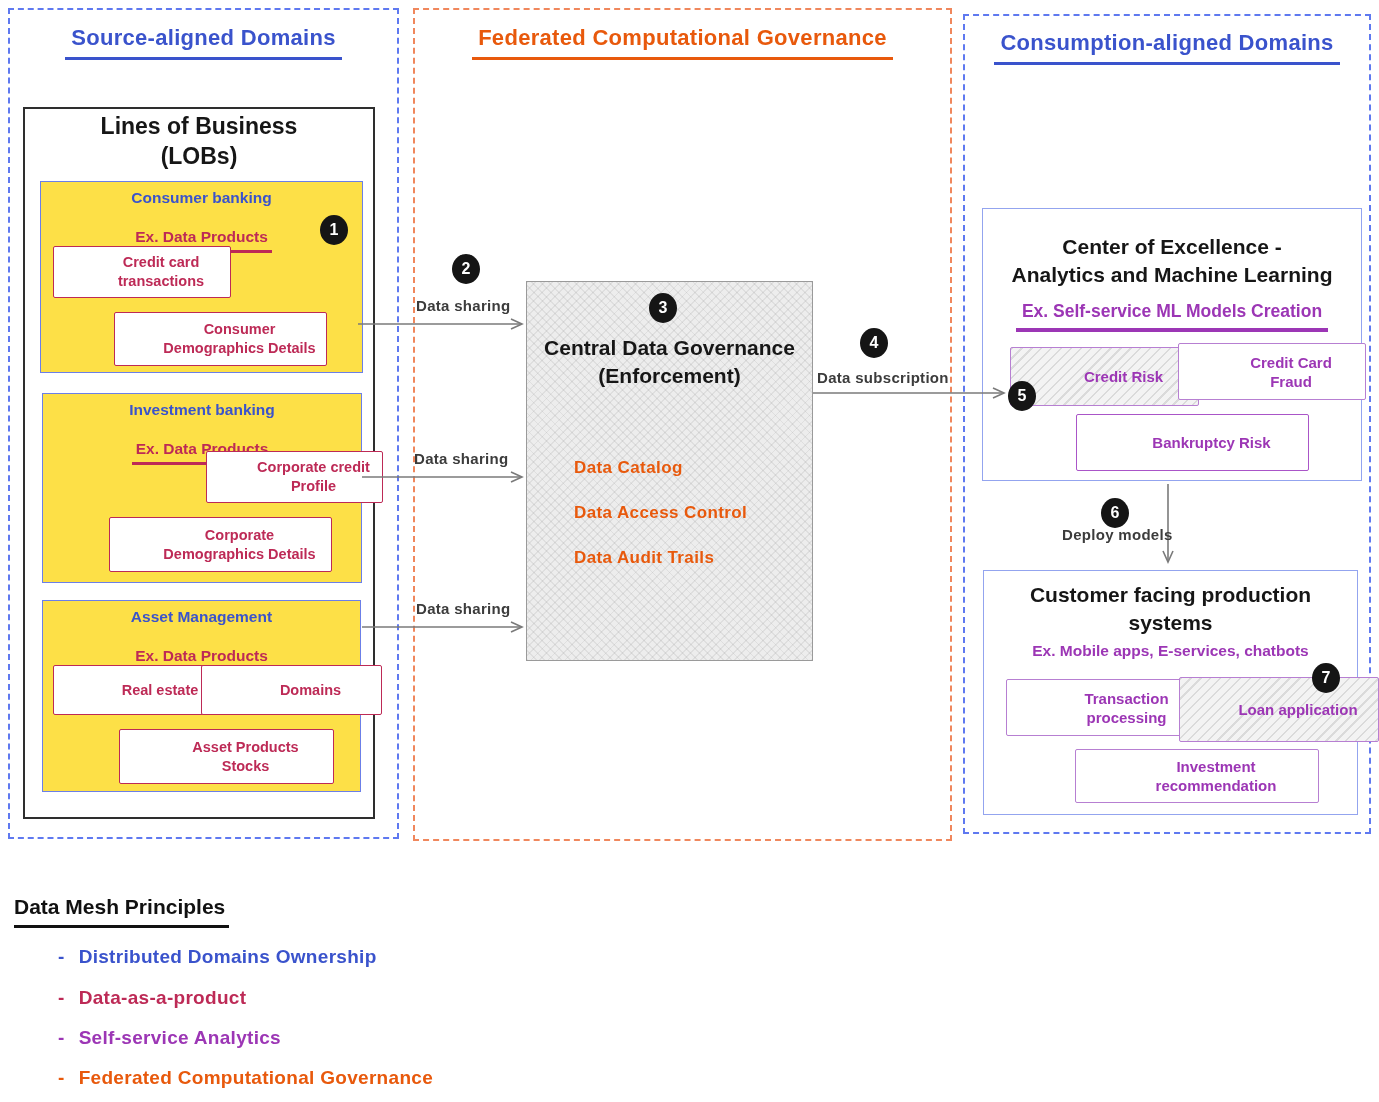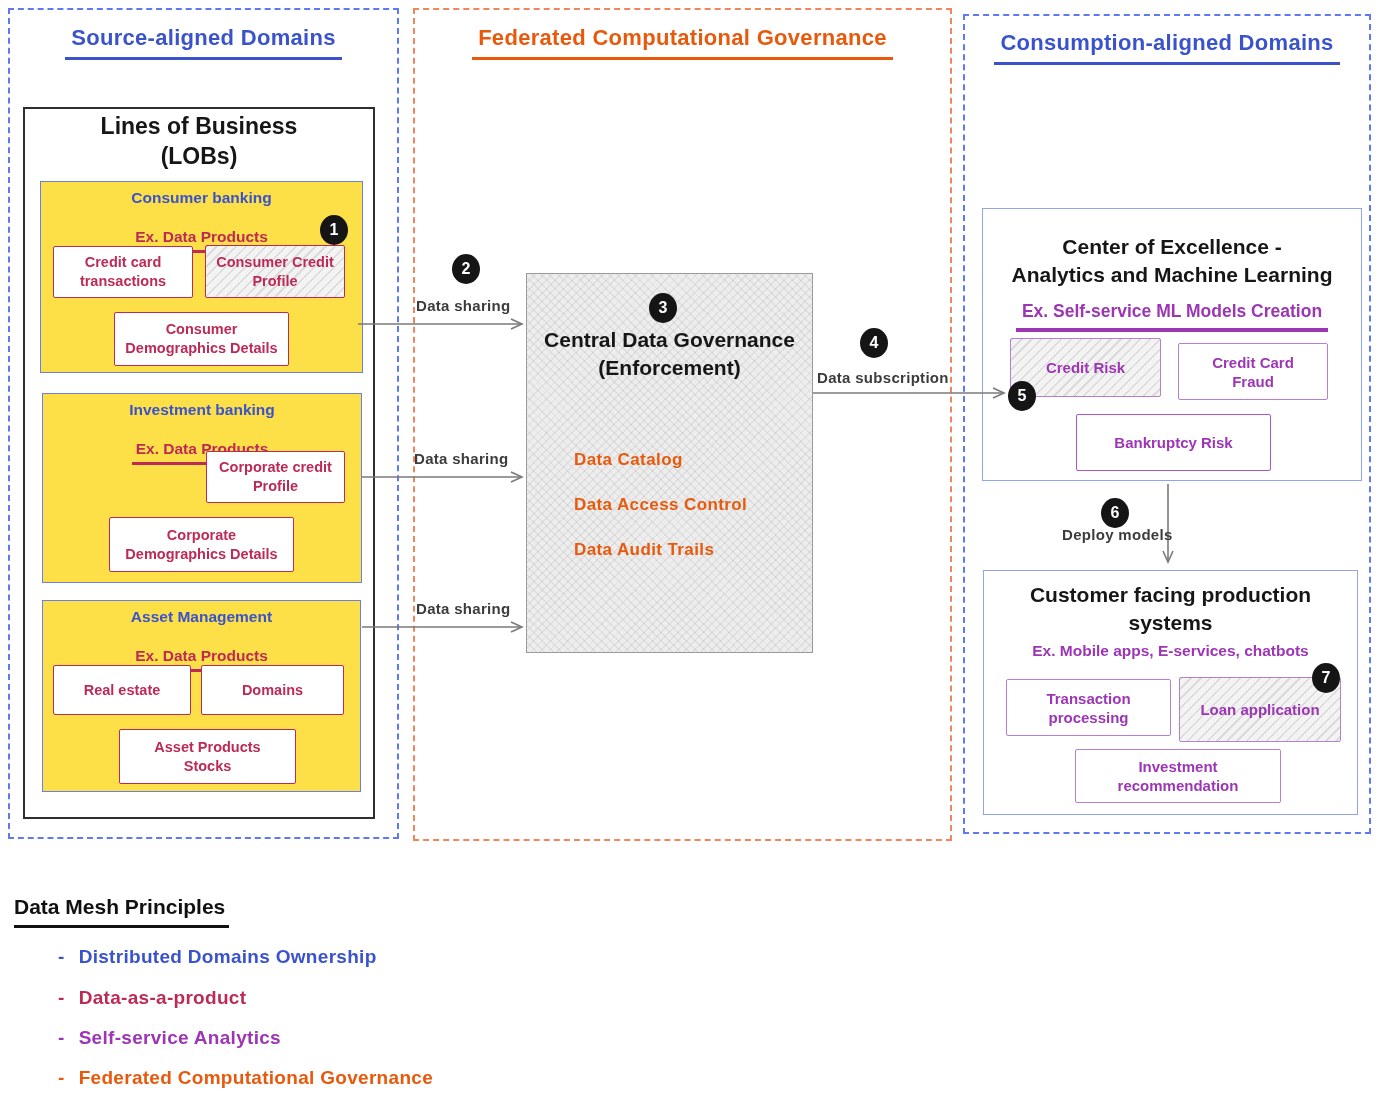--- a/index.html
+++ b/index.html
@@ -19,37 +19,37 @@
   
   .lob-box{position:absolute;border:2px solid #2e2e2e;background:#fff;text-align:center;}
   .lob-title{margin-top:2px;font-size:23px;font-weight:600;line-height:30px;color:#161616;}
 
   .group{position:absolute;border:1.6px solid #6b7fe8;background:#fde047;text-align:center;}
   .group-name{margin-top:7px;font-size:15.5px;font-weight:600;color:#3a53cc;}
   .group-sub{display:inline-block;margin-top:3px;padding:0 4px 4px 4px;font-size:15.5px;font-weight:600;color:#bd2a56;border-bottom:3.5px solid #bd2a56;}
 
   .product{position:absolute;border:1.6px solid #bd2a56;border-radius:2px;background:#fff;color:#bd2a56;
            display:flex;align-items:center;justify-content:center;text-align:center;
-           font-size:14.5px;font-weight:600;line-height:19px;}
+           font-size:14.5px;font-weight:600;line-height:19px;padding-left:38px;}
   .product span{display:inline-block;}
   .hatch{background-color:#f3f3f3;
          background-image:repeating-linear-gradient(135deg, rgba(90,90,90,.16) 0 1.6px, transparent 1.6px 7px);}
 
   .bigbox{position:absolute;border:1.6px solid #93a4ef;background:#fff;text-align:center;}
   .big-title{font-size:21px;font-weight:600;line-height:28px;color:#161616;}
   .purple-sub{display:inline-block;padding:0 6px 6px 6px;font-size:17.5px;font-weight:600;color:#9c36b5;border-bottom:4px solid #9c36b5;}
   .purple-sub2{display:inline-block;margin-top:5px;font-size:15.5px;font-weight:600;color:#9c36b5;}
   .pproduct{border-color:#b77fd2;color:#9c36b5;font-size:15px;}
   .pproduct2{border-color:#aa55c8;color:#9c36b5;font-size:15px;}
 
   .central{position:absolute;border:1.6px solid #9a9a9a;text-align:center;
            background-color:#ededed;
            background-image:
              repeating-linear-gradient(45deg, rgba(120,120,120,.12) 0 1.3px, transparent 1.3px 6px),
-             repeating-linear-gradient(-45deg, rgba(120,120,120,.12) 0 1.3px, transparent 1.3px 6px);}
+             repeating-linear-gradient(-45deg, rgba(120,120,120,.12) 0 1.3px, transparent 1.3px 6px); margin-top: 8px;}
   .central-title{margin-top:52px;font-size:21px;font-weight:600;line-height:28px;color:#161616;}
   .central-item{position:absolute;left:47px;font-size:17px;font-weight:600;color:#e8590c;letter-spacing:.4px;}
 
   .badge{position:absolute;width:28px;height:30px;background:#151515;color:#fff;border-radius:50%;
          display:flex;align-items:center;justify-content:center;font-size:16px;font-weight:700;z-index:9;}
 
   .arrow-label{position:absolute;font-size:15px;font-weight:600;color:#3c3c3c;letter-spacing:.3px;z-index:8;}
 
   .overlay{position:absolute;left:0;top:0;z-index:7;pointer-events:none;}
 
@@ -87,23 +87,20 @@
       <div>(LOBs)</div>
     </div>
   </div>
 
   <div class="group" style="left:40px;top:181px;width:321px;height:190px">
     <div class="group-name">Consumer banking</div><br>
     <span class="group-sub">Ex. Data Products</span>
     <div class="product" style="left:12px;top:64px;width:138px;height:50px">
       <span style="max-width:110px">Credit card transactions</span>
     </div>
-    <div class="product hatch" style="left:164px;top:63px;width:138px;height:51px">
-      <span style="max-width:120px">Consumer Credit Profile</span>
-    </div>
     <div class="product" style="left:73px;top:130px;width:173px;height:52px">
       <span style="max-width:162px">Consumer Demographics Details</span>
     </div>
   </div>
 
   <div class="group" style="left:42px;top:393px;width:318px;height:188px">
     <div class="group-name">Investment banking</div><br>
     <span class="group-sub">Ex. Data Products</span>
     <div class="product" style="left:163px;top:57px;width:137px;height:50px">
       <span style="max-width:125px">Corporate credit Profile</span>
@@ -138,21 +135,21 @@
   </div>
 
   <div class="bigbox" style="left:982px;top:208px;width:378px;height:271px">
     <div class="big-title" style="margin-top:24px">
       <div>Center of Excellence -</div>
       <div>Analytics and Machine Learning</div>
     </div>
     <div style="margin-top:12px">
       <span class="purple-sub">Ex. Self-service ML Models Creation</span>
     </div>
-    <div class="product pproduct hatch" style="left:27px;top:129px;width:149px;height:57px">
+    <div class="product pproduct hatch" style="left:27px;top:138px;width:149px;height:57px">
       <span>Credit Risk</span>
     </div>
     <div class="product pproduct" style="left:195px;top:134px;width:148px;height:55px">
       <span style="max-width:100px">Credit Card Fraud</span>
     </div>
     <div class="product pproduct2" style="left:93px;top:205px;width:193px;height:55px">
       <span>Bankruptcy Risk</span>
     </div>
   </div>
 

